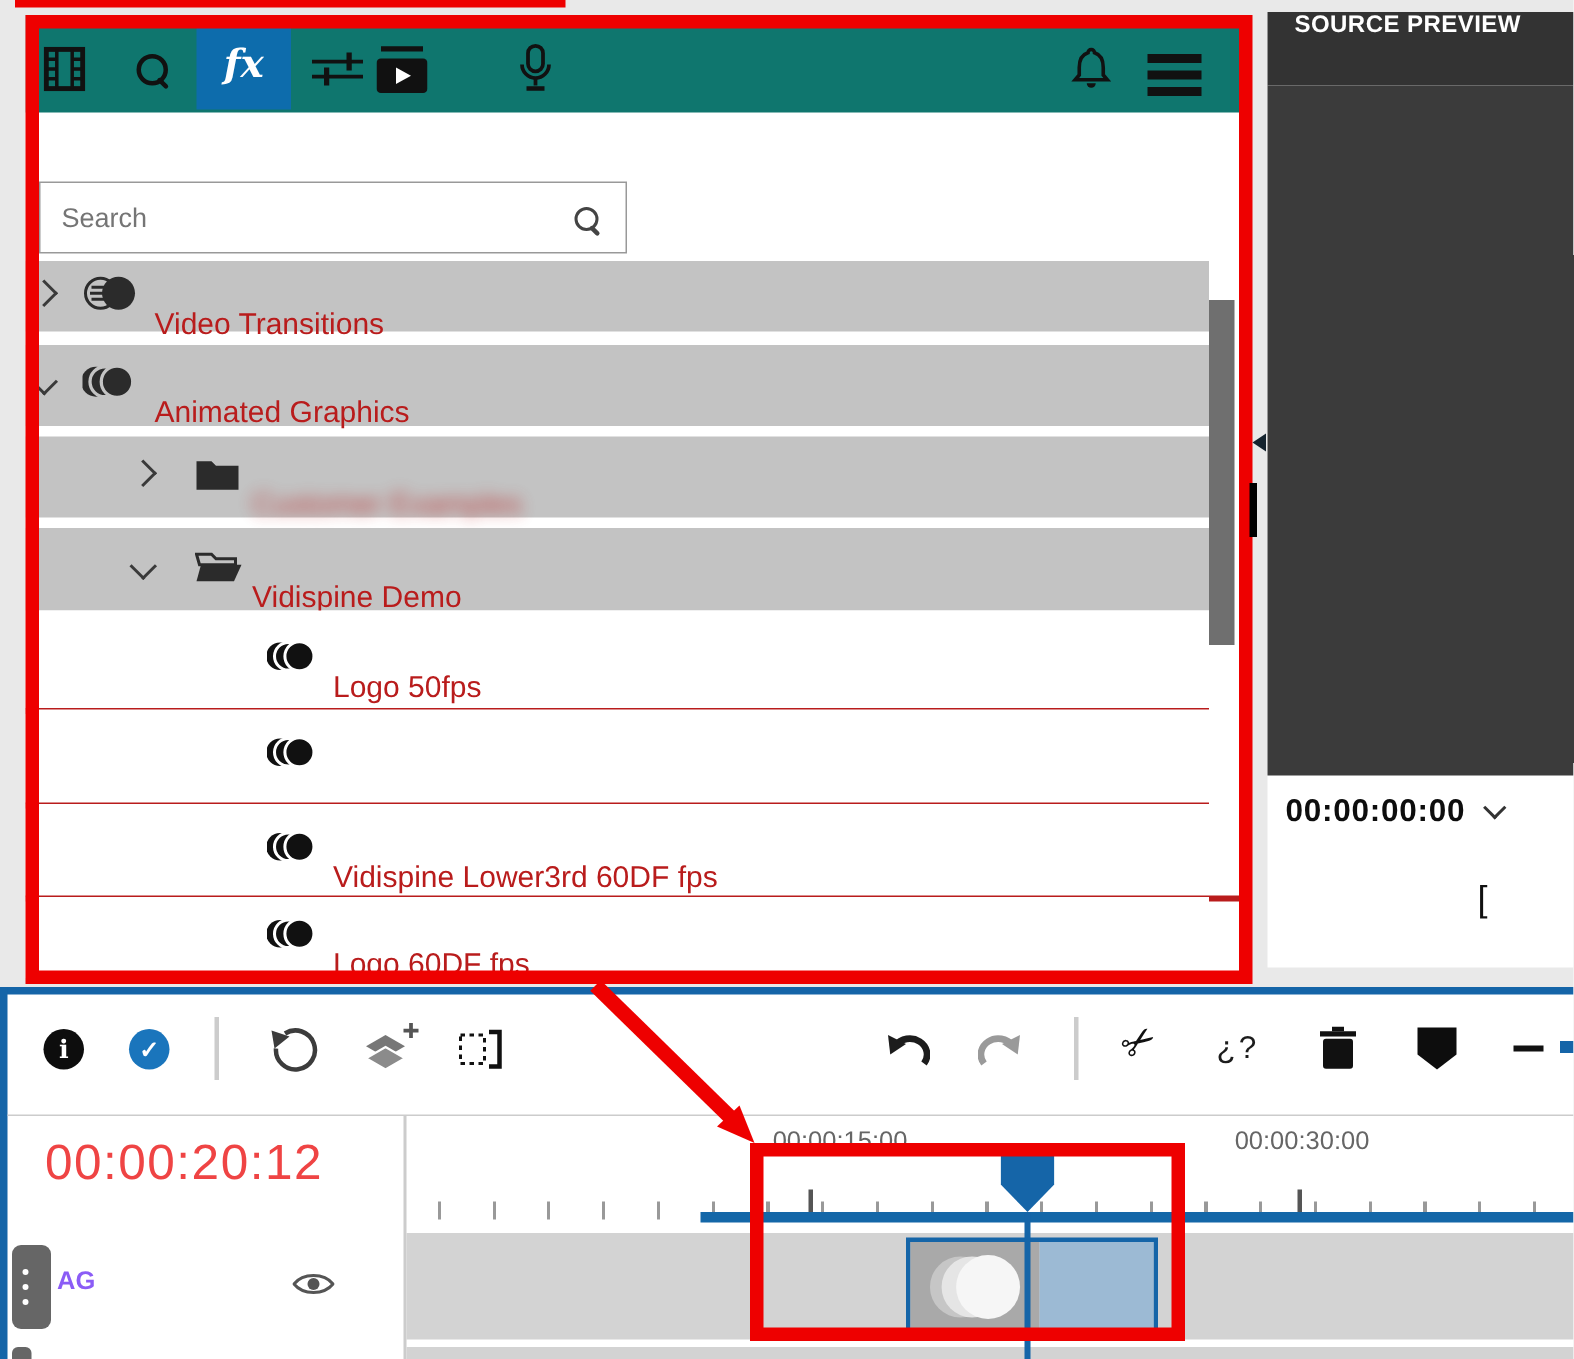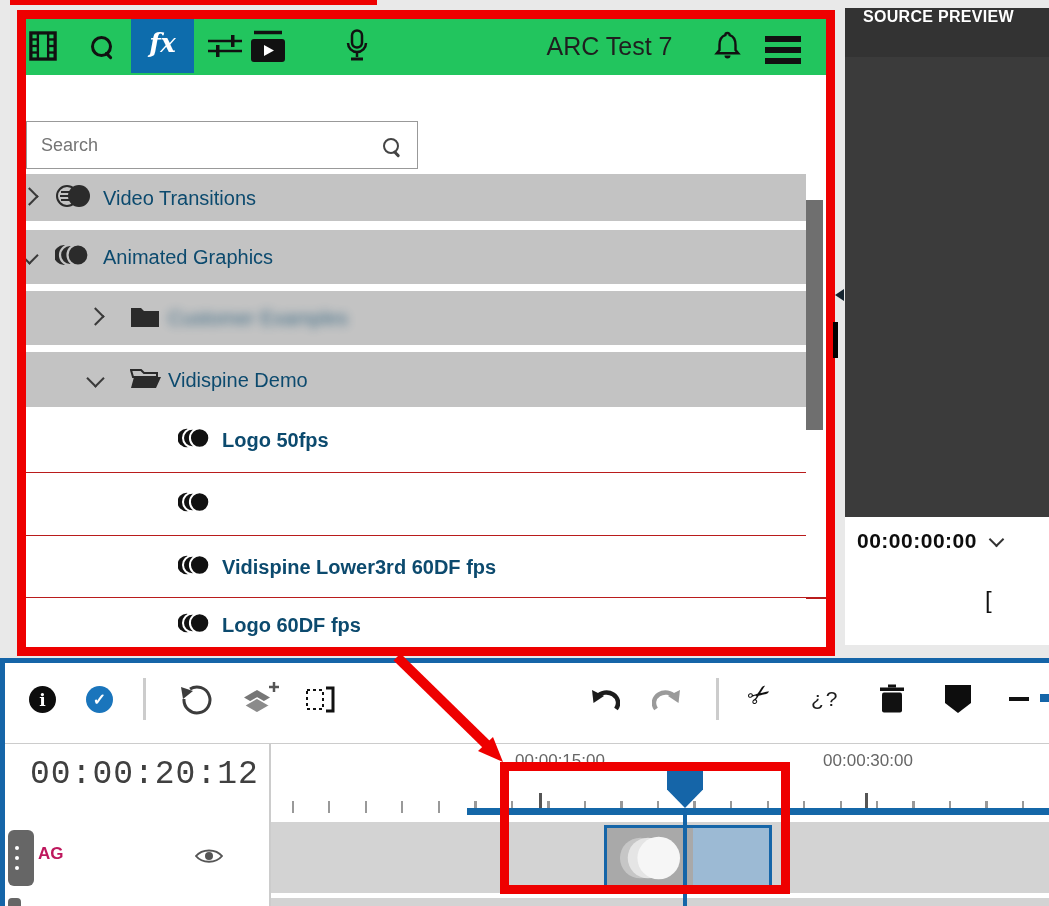--- a/index.html
+++ b/index.html
@@ -2,21 +2,21 @@
 <html><head>
 <meta charset="utf-8">
 <style>
   html,body{margin:0;padding:0;}
   body{width:1049px;height:906px;overflow:hidden;font-family:"Liberation Sans",sans-serif;background:#e9e9e9;}
   .page{position:relative;width:1049px;height:906px;background:#e9e9e9;}
   .abs{position:absolute;}
 
   
   .effects-panel{left:17px;top:10px;width:809px;height:642px;background:#fff;overflow:hidden;}
-  .fx-toolbar{left:0;top:0;width:100%;height:65px;background:#22c55e;}
+  .fx-toolbar{left:0;top:0;width:100%;height:65px;background:#0f766e;}
   .tool-btn{position:absolute;width:40px;height:40px;display:flex;align-items:center;justify-content:center;}
   .fx-active{left:114px;top:3px;width:63px;height:60px;background:#0d6cac;display:flex;align-items:center;justify-content:center;}
   .fx-glyph{font-family:"DejaVu Serif",serif;font-style:italic;font-weight:bold;font-size:26px;color:#fff;}
   .app-title{left:500px;top:22px;width:185px;text-align:center;font-size:25px;color:#1f1f1f;}
   .burger{left:748px;top:26px;width:36px;height:28px;display:flex;flex-direction:column;justify-content:space-between;}
   .burger div{height:6px;background:#111;}
   .mag{display:inline-block;width:15px;height:15px;border:3px solid #111;border-radius:50%;position:relative;}
   .mag::after{content:"";position:absolute;width:3px;height:9px;background:#111;left:13px;top:12px;transform:rotate(-45deg);border-radius:2px;}
   .mag.small{width:12px;height:12px;border-width:2.5px;border-color:#444;}
   .mag.small::after{width:2.5px;height:8px;left:10px;top:10px;background:#444;}
@@ -24,23 +24,23 @@
   .effects-header{left:0;top:65px;width:100%;height:38px;background:#2d2d2d;display:flex;align-items:center;}
   .effects-header span{margin-left:30px;color:#fff;font-weight:bold;font-size:17px;letter-spacing:.3px;}
 
   .search-input{left:9px;top:111px;width:392px;height:48px;box-sizing:border-box;border:1px solid #999;background:#fff;
     font-family:"Liberation Sans",sans-serif;font-size:18px;color:#333;padding:0 40px 0 14px;outline:none;}
   .search-input::placeholder{color:#757575;}
   .search-mag{left:366px;top:128px;}
 
   .tree-row{left:0;width:789px;position:absolute;}
   .row-gray{background:#c3c3c3;}
-  .row-white{background:#fff;border-bottom:2px solid #b91c1c;font-weight:bold;}
+  .row-white{background:#fff;border-bottom:4px solid #b91c1c;}
   .tree-row .cell{position:absolute;top:50%;transform:translateY(-50%);}
-  .tree-label{font-size:20px;color:#0c4a6e;white-space:nowrap;}
+  .tree-label{font-size:20px;color:#b91c1c;white-space:nowrap;margin-top:19px;}
   .blurred{filter:blur(5px);opacity:.75;}
   .chev{display:inline-block;width:11px;height:11px;border-style:solid;border-width:0 2.5px 2.5px 0;border-color:#3a3a3a;}
   .chev.right{transform:rotate(-45deg);}
   .chev.down{transform:rotate(45deg);}
   .chev-wrap{top:50%;}
   .scroll-thumb{left:789px;top:190px;width:17px;height:230px;background:#6f6f6f;}
 
   
   .gutter-tri{left:835px;top:289px;width:0;height:0;border-top:6px solid transparent;border-bottom:6px solid transparent;border-right:9px solid #14232e;z-index:60;}
   .gutter-bar{left:833px;top:322px;width:5px;height:36px;background:#000;z-index:60;}
@@ -59,39 +59,39 @@
     border-top:5px solid #1565a8;border-left:5px solid #1565a8;}
   .tl{position:absolute;}
   .circ{width:27px;height:27px;border-radius:50%;display:flex;align-items:center;justify-content:center;color:#fff;}
   .circ.info{background:#0d0d0d;font-family:"DejaVu Serif",serif;font-weight:bold;font-size:17px;}
   .circ.check{background:#1a75bc;font-size:16px;font-weight:bold;}
   .tb-div{width:3px;background:#ccc;}
   .unlink{font-size:21px;color:#1c1c1c;letter-spacing:2px;}
   .scissors{font-size:27px;color:#111;transform:rotate(-35deg);display:inline-block;}
   .toolbar-sep{left:0;top:80px;width:1044px;height:1px;background:#ccc;}
 
-  .big-tc{left:25px;top:93px;font-size:33px;color:#404040;letter-spacing:1px;font-family:Liberation Mono, monospace;}
+  .big-tc{left:25px;top:93px;font-size:33px;color:#ef4444;letter-spacing:1px;}
   .v-div{left:264px;top:81px;width:2px;height:162px;background:#ccc;}
   .ruler-label{top:88px;width:150px;text-align:center;font-size:17px;color:#666;}
   .ticks{left:287px;top:138px;width:757px;height:12px;
     background:repeating-linear-gradient(to right,#999 0 2px,transparent 2px 36.5px);}
   .major-tick{top:130px;width:3px;height:20px;background:#555;}
   .range-bar{left:462px;top:145px;width:582px;height:7px;background:#1467a8;}
   .playhead{left:662px;top:104px;width:36px;height:41px;background:#1565a8;
     clip-path:polygon(0 0,100% 0,100% 55%,50% 100%,0 55%);z-index:6;}
   .playhead-line{left:678px;top:145px;width:4px;height:98px;background:#1565a8;z-index:6;}
 
   .track-content{left:266px;top:159px;width:778px;height:71px;background:#d3d3d3;}
   .clip{left:599px;top:162px;width:168px;height:66px;box-sizing:border-box;border:3px solid #1565a8;display:flex;z-index:4;}
   .clip-left{width:86px;height:100%;background:#a9a9a9;display:flex;align-items:center;justify-content:center;}
   .clip-right{flex:1;height:100%;background:#9cbad4;}
   .track-handle{left:3px;top:167px;width:26px;height:56px;background:#666;border-radius:6px;
     display:flex;flex-direction:column;justify-content:center;gap:6px;padding-left:7px;box-sizing:border-box;}
   .track-handle i{width:4px;height:4px;border-radius:50%;background:#fff;}
-  .track-label{left:33px;top:181px;font-size:17px;font-weight:bold;color:#be185d;}
+  .track-label{left:33px;top:181px;font-size:17px;font-weight:bold;color:#8b5cf6;}
   .eye{left:190px;top:184px;}
   .next-handle{left:3px;top:235px;width:13px;height:8px;background:#666;border-radius:4px 4px 0 0;}
   .next-content{left:266px;top:235px;width:778px;height:8px;background:#d3d3d3;}
 
   
   .anno{border:9px solid #ee0000;box-sizing:border-box;z-index:50;pointer-events:none;}
   .anno-box1{left:17px;top:10px;width:818px;height:646px;}
   .anno-box2{left:500px;top:762px;width:290px;height:132px;}
   .anno-top-line{left:10px;top:0;width:367px;height:5px;background:#ee0000;z-index:50;pointer-events:none;}
   .anno-arrow{left:0;top:0;width:1049px;height:906px;z-index:51;pointer-events:none;}
@@ -139,21 +139,20 @@
         </svg>
       </div>
       <div class="tool-btn" style="left:320px;top:15px;">
         <svg width="22" height="33" viewBox="0 0 22 33">
           <rect x="6" y="1.5" width="10" height="17" rx="5" fill="none" stroke="#111" stroke-width="2.5"></rect>
           <path d="M2 14 a9 9 0 0 0 18 0" fill="none" stroke="#111" stroke-width="2.5"></path>
           <line x1="11" y1="23" x2="11" y2="28" stroke="#111" stroke-width="2.5"></line>
           <line x1="5" y1="30" x2="17" y2="30" stroke="#111" stroke-width="3"></line>
         </svg>
       </div>
-      <div class="abs app-title">ARC Test 7</div>
       <div class="tool-btn" style="left:690px;top:16px;">
         <svg width="27" height="30" viewBox="0 0 27 30">
           <path d="M13.5 2 a2.2 2.2 0 0 1 2.2 2.2 c4.8 1.5 5.8 6 5.8 9.8 l0 5 2.7 3.2 -21.4 0 2.7 -3.2 0 -5 c0 -3.8 1 -8.3 5.8 -9.8 a2.2 2.2 0 0 1 2.2 -2.2 z" fill="none" stroke="#111" stroke-width="2.4"></path>
           <path d="M10.5 24.5 a3 3 0 0 0 6 0 z" fill="#111"></path>
         </svg>
       </div>
       <div class="abs burger">
         <div></div>
           <div></div>
           <div></div>

